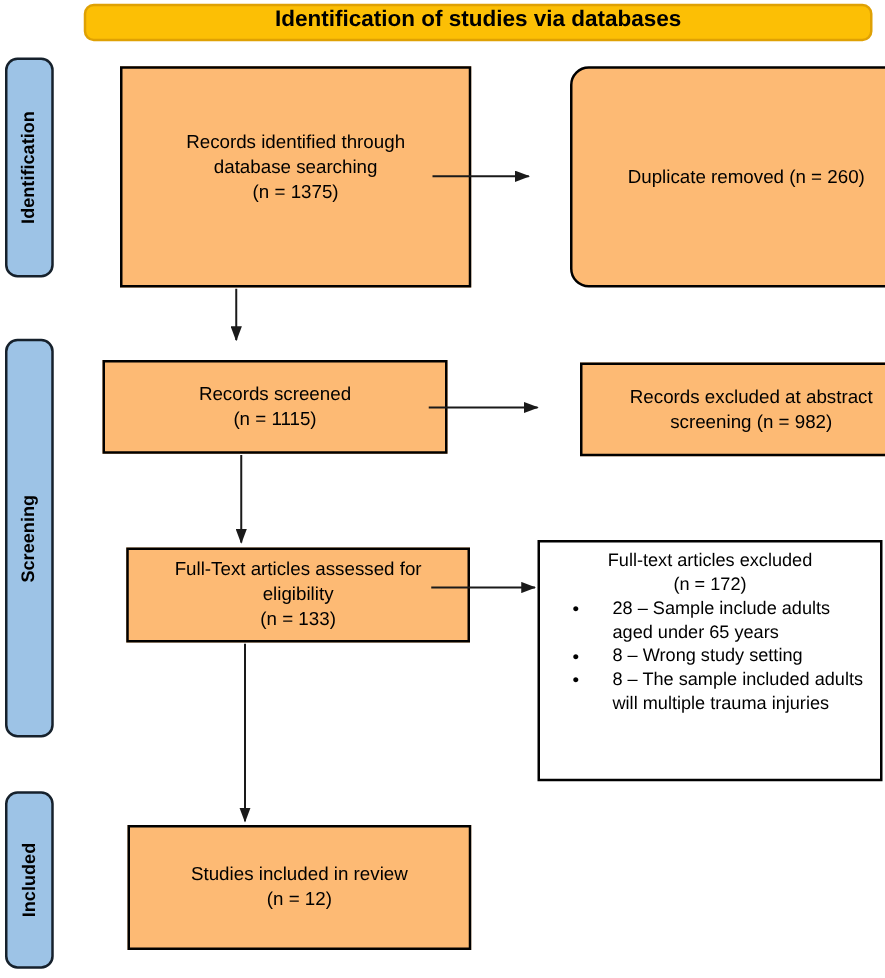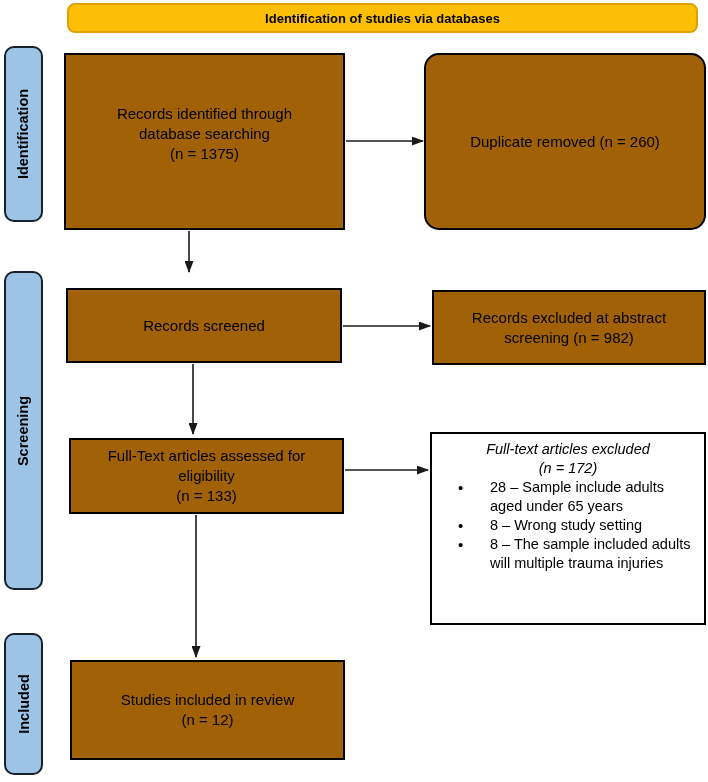--- a/index.html
+++ b/index.html
@@ -18,65 +18,65 @@
     background:#ffffff;
     font-family:"Liberation Sans","DejaVu Sans",sans-serif;
     color:var(--text);
     overflow:hidden;
   }
   .banner{
     position:absolute;left:67px;top:3px;width:631px;height:30px;
     background:var(--banner_bg);
     border:2px solid var(--banner_border);
     border-radius:8px;
-    display:flex;align-items:center;justify-content:center;
-    font-weight:bold;font-size:13px;
+    display:flex;justify-content:center;
+    font-weight:bold;font-size:18px;
   }
   .stage{
     position:absolute;left:4px;width:39px;
     background:var(--stage_bg);
     border:2.5px solid var(--stage_border);
     border-radius:10px;
     display:flex;align-items:center;justify-content:center;
   }
   .stage span{
     transform:rotate(-90deg);
     white-space:nowrap;
     font-weight:bold;
     font-size:14.5px;
   }
   .stage.identification{top:46px;height:176px;}
   .stage.screening{top:271px;height:319px;}
   .stage.included{top:633px;height:142px;}
   .fbox{
     position:absolute;
-    background:#a16207;
+    background:#fdba74;
     border:2px solid var(--box_border);
     display:flex;align-items:center;justify-content:center;
     text-align:center;
-    font-size:15px;line-height:20px;
+    font-size:15px;line-height:20px;margin-left:32px;
   }
   .fbox .inner{margin:0 auto;}
   .b-identified{left:64px;top:53px;width:281px;height:177px;padding-bottom:16px;}
   .b-identified .inner{width:200px;}
   .b-duplicates{left:424px;top:53px;width:282px;height:177px;border-radius:15px;}
   .b-duplicates .inner{width:230px;}
-  .b-screened{left:66px;top:288px;width:276px;height:75px;}
+  .b-screened{left:50px;top:288px;width:276px;height:75px;}
   .b-excluded-abstract{left:432px;top:290px;width:274px;height:75px;justify-content:center;}
   .b-excluded-abstract .inner{width:215px;}
   .b-fulltext{left:69px;top:438px;width:275px;height:76px;}
   .b-fulltext .inner{width:220px;}
   .b-included{left:70px;top:660px;width:275px;height:100px;}
   .b-ft-excluded{
     position:absolute;left:430px;top:432px;width:276px;height:193px;
     background:#ffffff;border:2px solid var(--box_border);
     font-size:14.5px;line-height:19px;
     padding:6px 8px 4px 8px;
   }
-  .b-ft-excluded .hd{text-align:center;font-style:italic;}
+  .b-ft-excluded .hd{text-align:center;}
   .b-ft-excluded ul{list-style:none;margin:0 0 0 10px;}
   .b-ft-excluded li{
     position:relative;
     padding-left:40px;
     max-width:256px;
   }
   .b-ft-excluded li::before{
     content:"\2022";
     position:absolute;left:8px;top:0;
     font-size:15px;
@@ -110,20 +110,21 @@
 
 <div class="fbox b-duplicates">
   <div class="inner">
     <span>Duplicate removed (n = 260)</span>
   </div>
 </div>
 
 <div class="fbox b-screened">
   <div class="inner">
     <span>Records screened</span>
+    <span class="count">(n = 1115)</span>
   </div>
 </div>
 
 <div class="fbox b-excluded-abstract">
   <div class="inner">
     <span>Records excluded at abstract screening (n = 982)</span>
   </div>
 </div>
 
 <div class="fbox b-fulltext">

